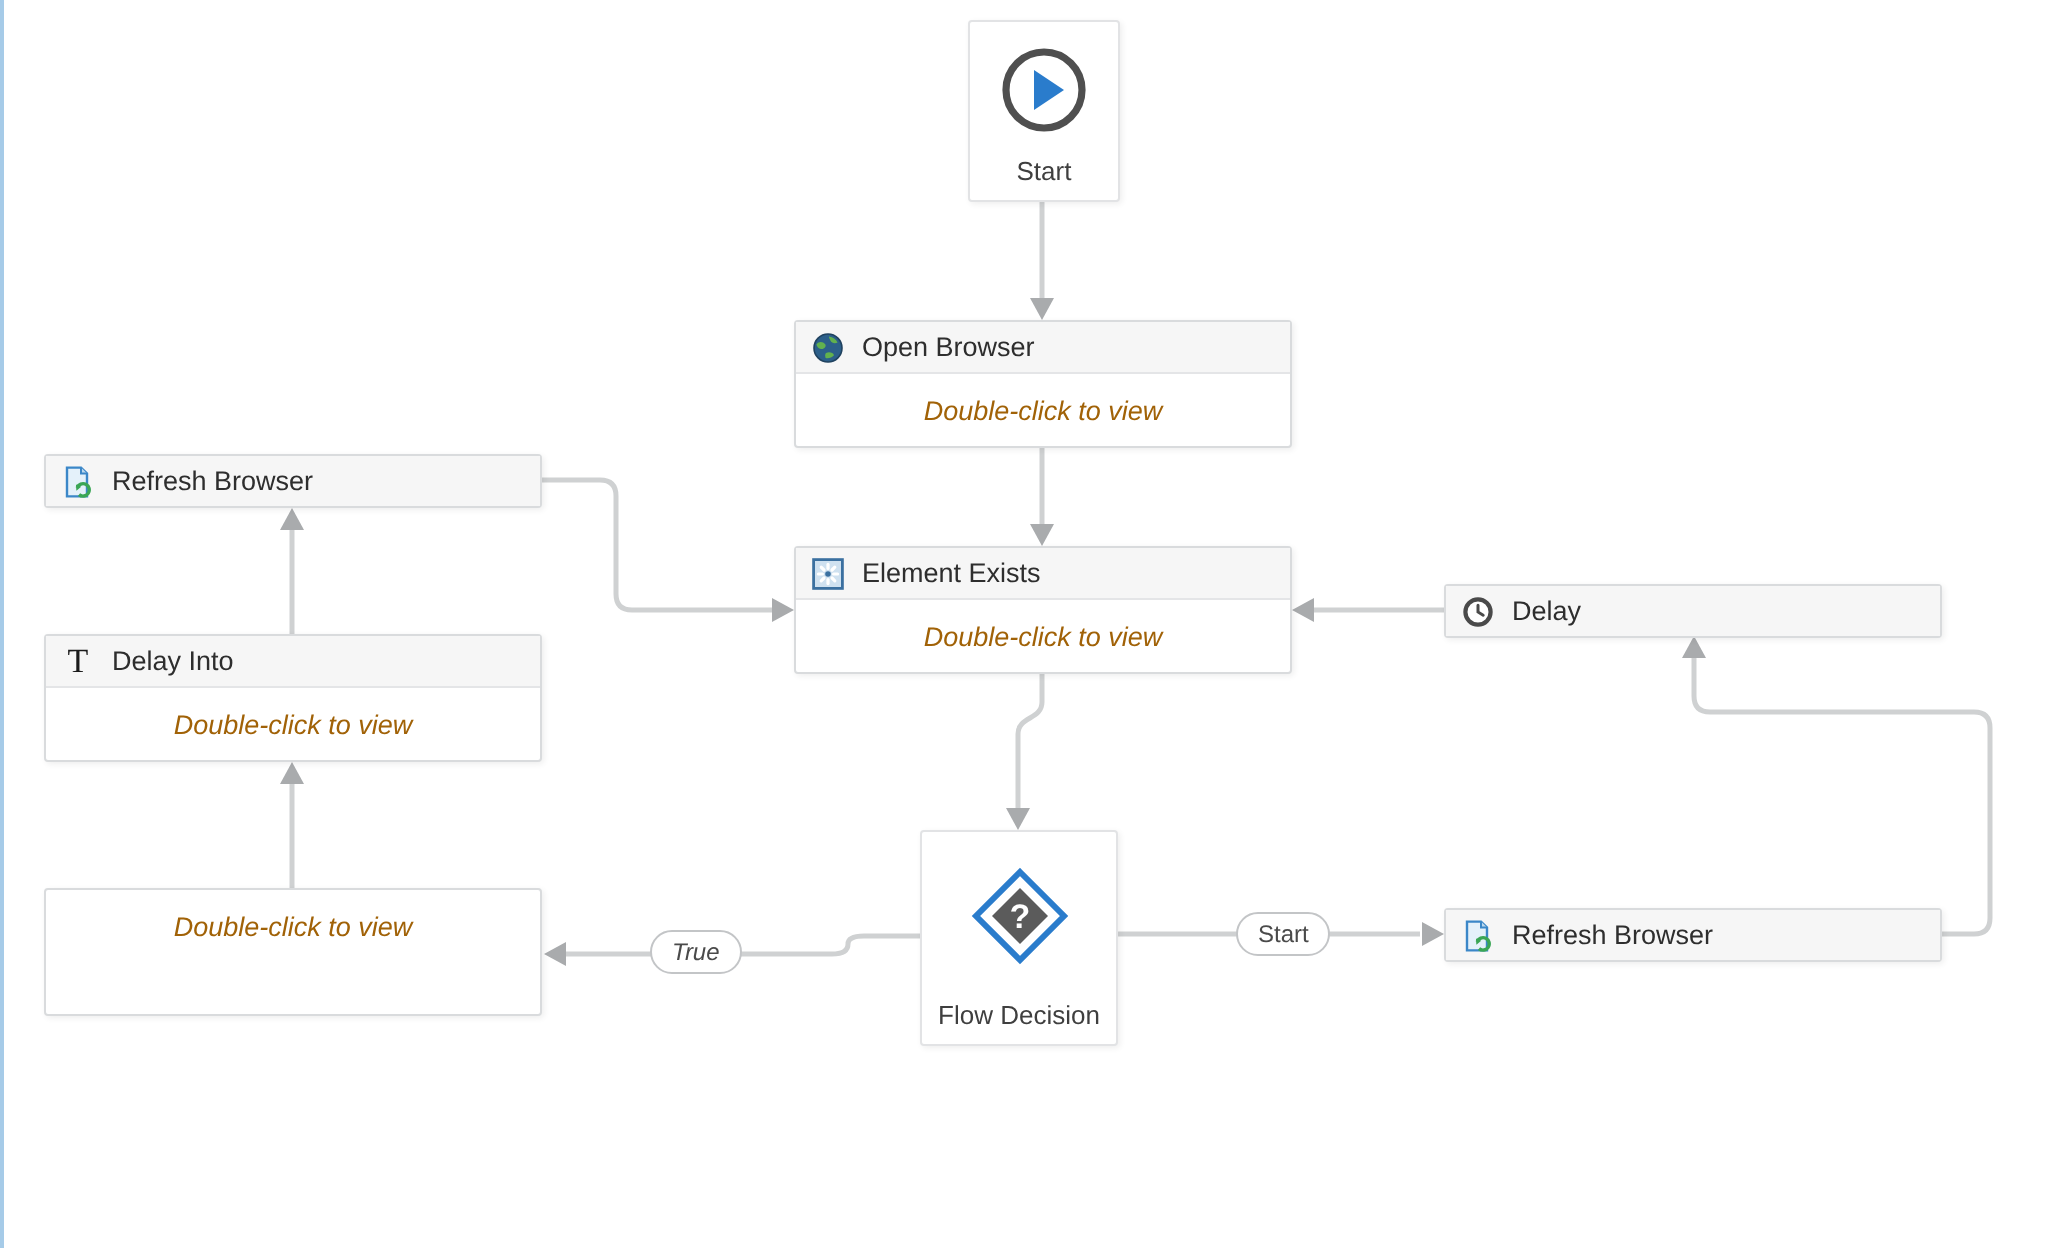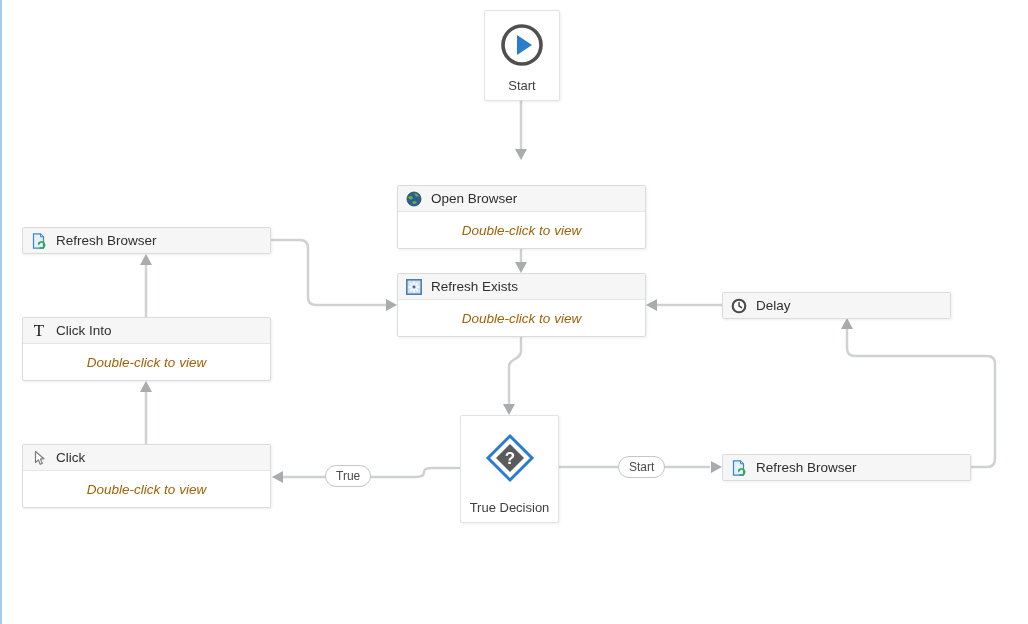--- a/index.html
+++ b/index.html
@@ -123,21 +123,21 @@
   <div class="node bignode" style="left:484px;top:10px;width:76px;height:91px;">
     <div class="bigicon">
       <svg width="48" height="48" viewBox="0 0 48 48">
         <circle cx="24" cy="24" r="19" fill="none" stroke="#4f4f4f" stroke-width="3.6"></circle>
         <path d="M19,14 L34,24 L19,34 Z" fill="#2a7ccc"></path>
       </svg>
     </div>
     <div class="biglabel">Start</div>
   </div>
 
-  <div class="node activity expanded" style="left:397px;top:160px;width:249px;height:64px;margin-top:25px;">
+  <div class="node activity expanded" style="left:397px;top:160px;width:249px;height:64px;">
     <div class="header">
       <span class="icon16">
         <svg width="16" height="16" viewBox="0 0 16 16">
           <circle cx="8" cy="8" r="7" fill="#2c5f8a" stroke="#20425f" stroke-width="0.8"></circle>
           <path d="M2.2,6.2 C3.5,4.5 5.5,4.8 6.5,6 C7.5,7.2 6,8.8 4.5,8.5 C3.2,8.2 2.5,7.3 2.2,6.2 Z" fill="#62b14e"></path>
           <path d="M8.5,2.2 C10.5,2.5 12,3.5 12.8,5.2 C11.5,6 9.8,5.5 9.2,4.2 C8.8,3.4 8.4,2.8 8.5,2.2 Z" fill="#62b14e"></path>
           <path d="M7,10.5 C8.5,9.8 10.5,10.2 11,11.6 C10,12.8 8.2,13.4 6.8,13 C6.5,12 6.4,11.2 7,10.5 Z" fill="#62b14e"></path>
         </svg>
       </span>
       <span class="title">Open Browser</span>
@@ -156,21 +156,21 @@
             <line x1="3.2" y1="8" x2="5.2" y2="8"></line>
             <line x1="10.8" y1="8" x2="12.8" y2="8"></line>
             <line x1="4.6" y1="4.6" x2="6" y2="6"></line>
             <line x1="10" y1="10" x2="11.4" y2="11.4"></line>
             <line x1="11.4" y1="4.6" x2="10" y2="6"></line>
             <line x1="6" y1="10" x2="4.6" y2="11.4"></line>
           </g>
           <circle cx="8" cy="8" r="1.4" fill="#3b70a0"></circle>
         </svg>
       </span>
-      <span class="title">Refresh Exists</span>
+      <span class="title">Element Exists</span>
     </div>
     <div class="body">Double-click to view</div>
   </div>
 
   <div class="node activity" style="left:22px;top:227px;width:249px;height:27px;">
     <div class="header">
       <span class="icon16">
         <svg width="16" height="16" viewBox="0 0 16 16">
           <path d="M2.5,0.8 H9.5 L12.5,3.8 V15.2 H2.5 Z" fill="#e4f1fa" stroke="#3b87c8" stroke-width="1.2"></path>
           <path d="M9.5,0.8 L9.5,3.8 L12.5,3.8" fill="#bcd9ee" stroke="#3b87c8" stroke-width="1"></path>
@@ -180,49 +180,41 @@
       </span>
       <span class="title">Refresh Browser</span>
     </div>
   </div>
 
   <div class="node activity expanded" style="left:22px;top:317px;width:249px;height:64px;">
     <div class="header">
       <span class="icon16">
         <span class="t-glyph">T</span>
       </span>
-      <span class="title">Click Into</span>
+      <span class="title">Delay Into</span>
     </div>
     <div class="body">Double-click to view</div>
   </div>
 
   <div class="node activity expanded" style="left:22px;top:444px;width:249px;height:64px;">
-    <div class="header">
-      <span class="icon16">
-        <svg width="16" height="16" viewBox="0 0 16 16">
-          <path d="M4.5,1.5 L4.5,12.5 L7.4,9.9 L9.2,14.3 L11.3,13.4 L9.5,9.1 L13,8.7 Z" fill="#ffffff" stroke="#7c7c7c" stroke-width="1.2" stroke-linejoin="round"></path>
-        </svg>
-      </span>
-      <span class="title">Click</span>
-    </div>
     <div class="body">Double-click to view</div>
   </div>
 
   <div class="node bignode" style="left:460px;top:415px;width:99px;height:108px;">
     <div class="bigicon">
       <svg width="52" height="52" viewBox="0 0 52 52">
         <path d="M26,4 L48,26 L26,48 L4,26 Z" fill="#ffffff" stroke="#2a7ccc" stroke-width="3"></path>
         <path d="M26,12 L40,26 L26,40 L12,26 Z" fill="#5b5b5b"></path>
         <text x="26" y="32" text-anchor="middle" font-size="17" font-weight="bold" fill="#ffffff" font-family="Liberation Sans, sans-serif">?</text>
       </svg>
     </div>
-    <div class="biglabel">True Decision</div>
-  </div>
-
-  <div class="node activity" style="left:722px;top:292px;width:229px;height:27px;">
+    <div class="biglabel">Flow Decision</div>
+  </div>
+
+  <div class="node activity" style="left:722px;top:292px;width:249px;height:27px;">
     <div class="header">
       <span class="icon16">
         <svg width="16" height="16" viewBox="0 0 16 16">
           <circle cx="8" cy="8" r="6.3" fill="#ffffff" stroke="#4a4a4a" stroke-width="2.1"></circle>
           <path d="M8,4.6 L8,8 L10.6,9.6" fill="none" stroke="#4a4a4a" stroke-width="1.5" stroke-linecap="round"></path>
         </svg>
       </span>
       <span class="title">Delay</span>
     </div>
   </div>
@@ -234,16 +226,16 @@
           <path d="M2.5,0.8 H9.5 L12.5,3.8 V15.2 H2.5 Z" fill="#e4f1fa" stroke="#3b87c8" stroke-width="1.2"></path>
           <path d="M9.5,0.8 L9.5,3.8 L12.5,3.8" fill="#bcd9ee" stroke="#3b87c8" stroke-width="1"></path>
           <path d="M7.6,10.9 a3.1,3.1 0 1 1 0.9,3.4" fill="none" stroke="#3aa655" stroke-width="1.7"></path>
           <polygon points="7,9.2 7.2,12.4 9.6,10.4" fill="#3aa655"></polygon>
         </svg>
       </span>
       <span class="title">Refresh Browser</span>
     </div>
   </div>
 
-  <div class="pill" style="left:325px;top:465px;">True</div>
+  <div class="pill" style="left:325px;top:465px;font-style:italic;">True</div>
   <div class="pill" style="left:618px;top:456px;">Start</div>
 
 </div>
 
 </body></html>

